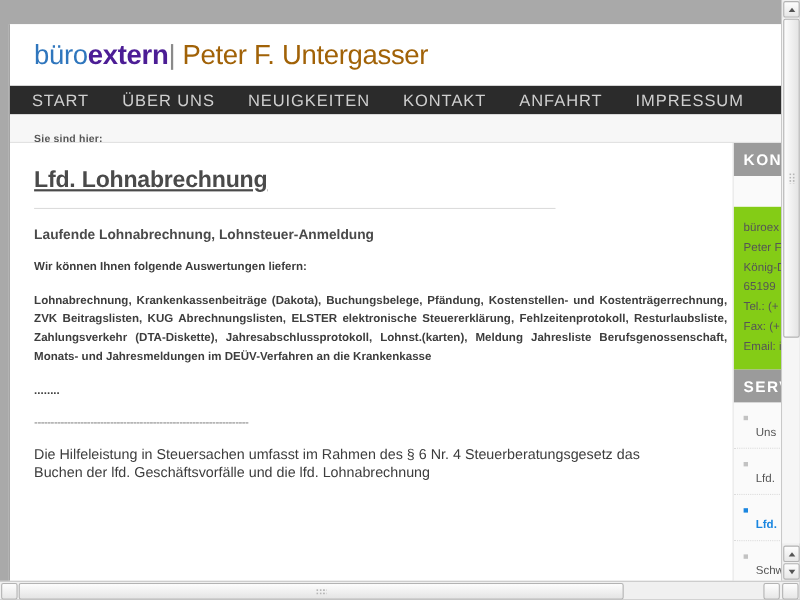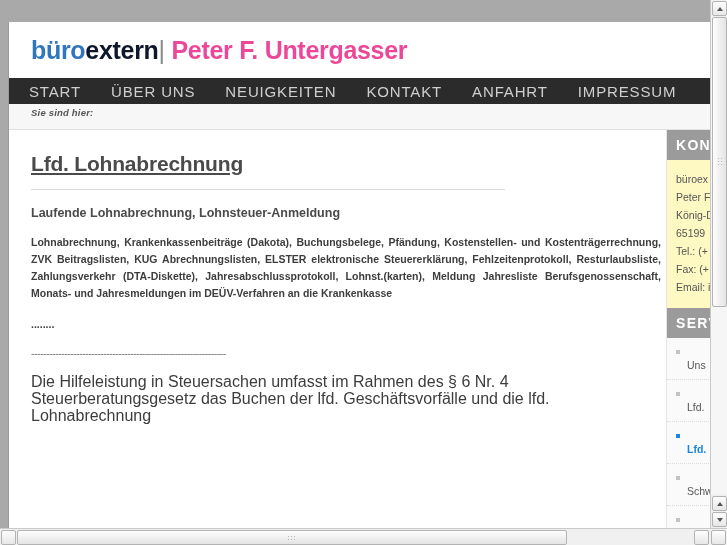--- a/index.html
+++ b/index.html
@@ -133,24 +133,24 @@
     position: relative;
   }
   .logo {
     position: absolute;
     left: 22px;
     top: 14px;
     font-size: 25px;
     letter-spacing: -0.3px;
     white-space: nowrap;
   }
-  .logo .b1 { font-weight: bold; color: #2f76bd; }
-  .logo .b2 { font-weight: bold; color: #0f172a; }
+  .logo .b1 { font-weight: normal; color: #2f76bd; }
+  .logo .b2 { font-weight: bold; color: #4c1d95; }
   .logo .sep { color: #8a8a8a; font-weight: normal; }
-  .logo .name { color: #ec4899; font-weight: bold; }
+  .logo .name { color: #a16207; font-weight: normal; }
 
   .navbar {
     height: 26px;
     background: #2b2b2b;
     position: relative;
     overflow: hidden;
   }
   .navbar .inner {
     display: flex;
     align-items: center;
@@ -169,26 +169,25 @@
 
   .crumbbar {
     height: 25px;
     background: #f7f7f7;
     border-bottom: 1px solid #e2e2e2;
     position: relative;
   }
   .crumbbar .label {
     position: absolute;
     left: 22px;
-    top: 3px;
+    top: 17px;
     font-size: 9.5px;
     font-weight: bold;
     color: #555;
     letter-spacing: 0.2px;
-    font-style: italic;
   }
 
   .body-wrap {
     position: relative;
     display: flex;
     height: 399px;
   }
 
   
   .content {
@@ -236,21 +235,21 @@
     margin: 14px 0 0 0;
     font-size: 10.5px;
     color: #777;
     letter-spacing: -0.5px;
     white-space: nowrap;
     overflow: hidden;
     width: 270px;
   }
   p.plain {
     margin: 14px 0 0 0;
-    font-size: 16px;
+    font-size: 13px;
     line-height: 17px;
     color: #3d3d3d;
     width: 580px;
   }
 
   
   .sidebar {
     width: 45px;
     background: #fafafa;
     border-left: 1px solid #e6e6e6;
@@ -261,21 +260,22 @@
     background: #9b9b9b;
     color: #ffffff;
     font-size: 14px;
     font-weight: bold;
     letter-spacing: 1.3px;
     padding: 7px 0 7px 9px;
     white-space: nowrap;
   }
   .side-block {
     padding: 10px 0 12px 9px;
-    background: #fef9c3;
+    background: #84cc16;
+    margin-top: 28px;
   }
   .side-line {
     font-size: 10.5px;
     color: #555;
     line-height: 18px;
     white-space: nowrap;
   }
   .side-list { background: #fafafa; }
   .side-li {
     position: relative;
@@ -326,20 +326,21 @@
     </div>
 
     <div class="body-wrap">
 
       <div class="content">
         <h1 class="page-title">Lfd. Lohnabrechnung</h1>
         <div class="title-rule"></div>
 
         <h2 class="sub">Laufende Lohnabrechnung, Lohnsteuer-Anmeldung</h2>
 
+        <p class="body bold">Wir können Ihnen folgende Auswertungen liefern:</p>
         <p class="body bold">Lohnabrechnung, Krankenkassenbeiträge (Dakota), Buchungsbelege, Pfändung, Kostenstellen- und Kostenträgerrechnung, ZVK Beitragslisten, KUG Abrechnungslisten, ELSTER elektronische Steuererklärung, Fehlzeitenprotokoll, Resturlaubsliste, Zahlungsverkehr (DTA-Diskette), Jahresabschlussprotokoll, Lohnst.(karten), Meldung Jahresliste Berufsgenossenschaft, Monats- und Jahresmeldungen im DEÜV-Verfahren an die Krankenkasse</p>
 
         <p class="dots">........</p>
 
         <p class="rule-dashes">-----------------------------------------------------------------</p>
 
         <p class="plain">Die Hilfeleistung in Steuersachen umfasst im Rahmen des § 6 Nr. 4 Steuerberatungsgesetz das Buchen der lfd. Geschäftsvorfälle und die lfd. Lohnabrechnung</p>
       </div>
 
       <div class="sidebar">

